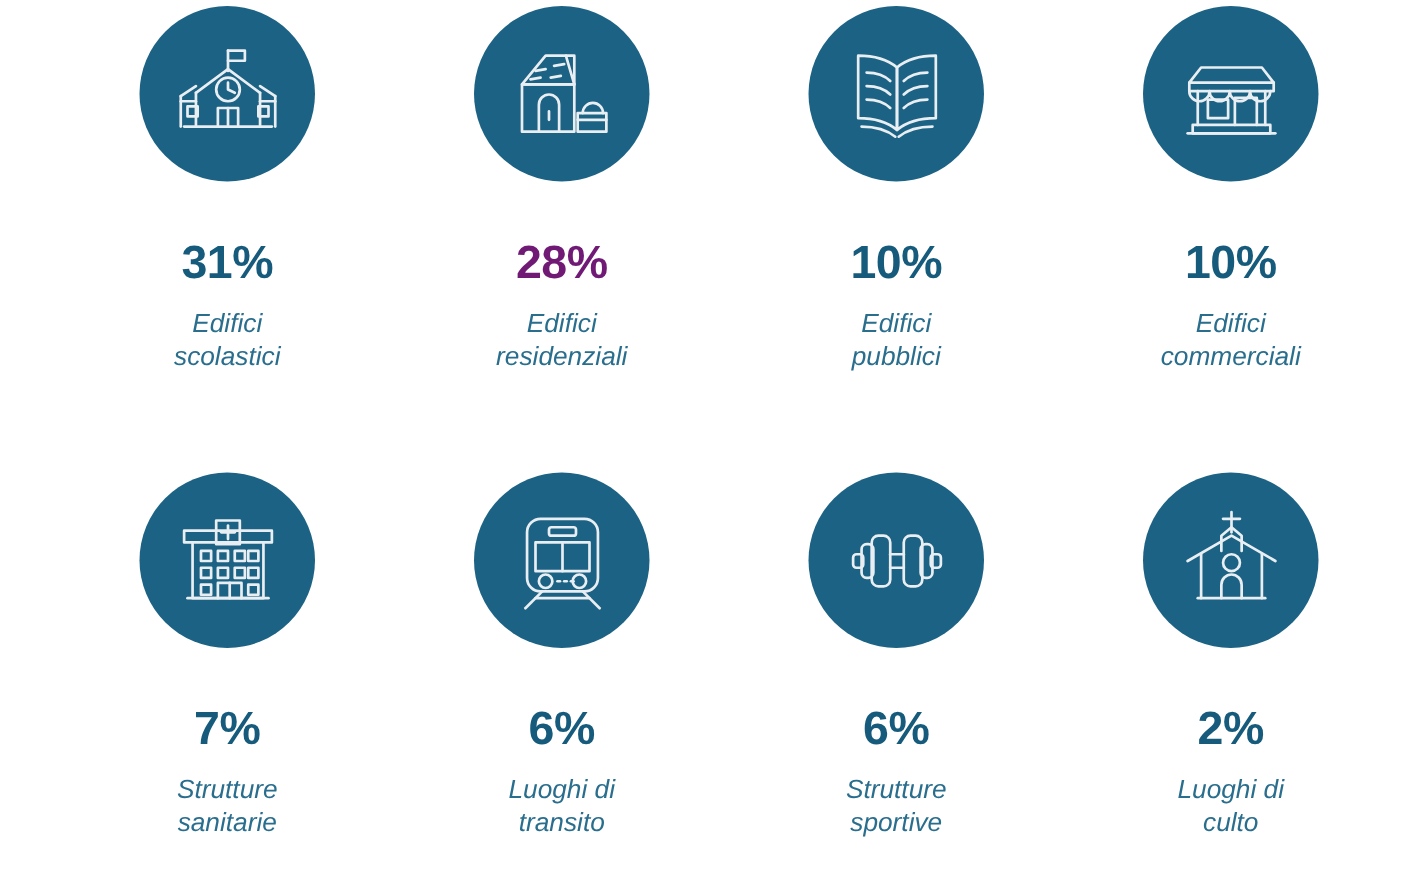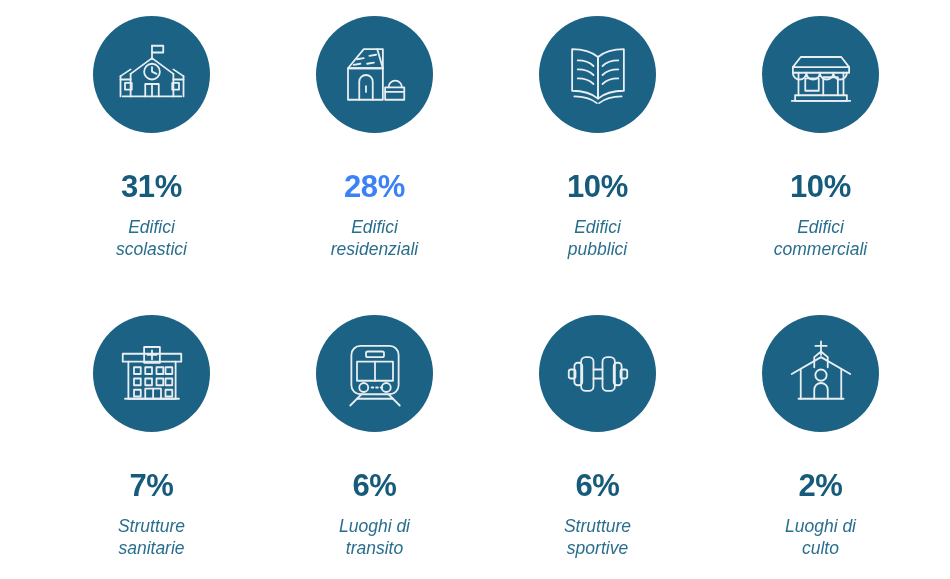--- a/index.html
+++ b/index.html
@@ -25,21 +25,21 @@
 
   .row {
     position: absolute;
     left: 0;
     width: 950px;
     display: flex;
     flex-direction: row;
     justify-content: flex-start;
     align-items: flex-start;
   }
-  .row-0 { top: 16px; }
+  .row-0 { top: 4px; }
   .row-1 { top: 315px; }
 
   .cell {
     width: 223px;
     display: flex;
     flex-direction: column;
     align-items: center;
     text-align: center;
   }
   .row .cell:first-child { margin-left: 40px; }
@@ -132,21 +132,21 @@
           <path d="M27 15 L33 14" style="stroke: rgb(232, 238, 241);"></path>
           <path d="M13 23 L19 22" style="stroke: rgb(232, 238, 241);"></path>
           <path d="M25 22 L31 21" style="stroke: rgb(232, 238, 241);"></path>
           <path d="M18 54 L18 38 A6 6 0 0 1 30 38 L30 54" style="stroke: rgb(232, 238, 241);"></path>
           <path d="M24 42 L24 47" style="stroke: rgb(232, 238, 241);"></path>
           <path d="M41 43 L41 54 L58 54 L58 43 Z" style="stroke: rgb(232, 238, 241);"></path>
           <path d="M44 43 A6 6 0 0 1 56 43" style="stroke: rgb(232, 238, 241);"></path>
           <path d="M41 47 L58 47" style="stroke: rgb(232, 238, 241);"></path>
         </svg>
       </div>
-      <div class="pct" style="color: #3b82f6;">28%</div>
+      <div class="pct" style="color: #701a75;">28%</div>
       <div class="label" style="color: rgb(42, 110, 142);">Edifici
 residenziali</div>
     </div>
 
     <div class="cell">
       <div class="icon-circle" style="background: rgb(28, 98, 132);">
         <svg viewBox="0 0 64 64">
           <path d="M32 16 C26 11 18 9 9 9 L9 46 C18 46 26 48 32 53 Z" style="stroke: rgb(232, 238, 241);"></path>
           <path d="M32 16 C38 11 46 9 55 9 L55 46 C46 46 38 48 32 53 Z" style="stroke: rgb(232, 238, 241);"></path>
           <path d="M14 19 C20 19 25 21 28 24" style="stroke: rgb(232, 238, 241);"></path>

